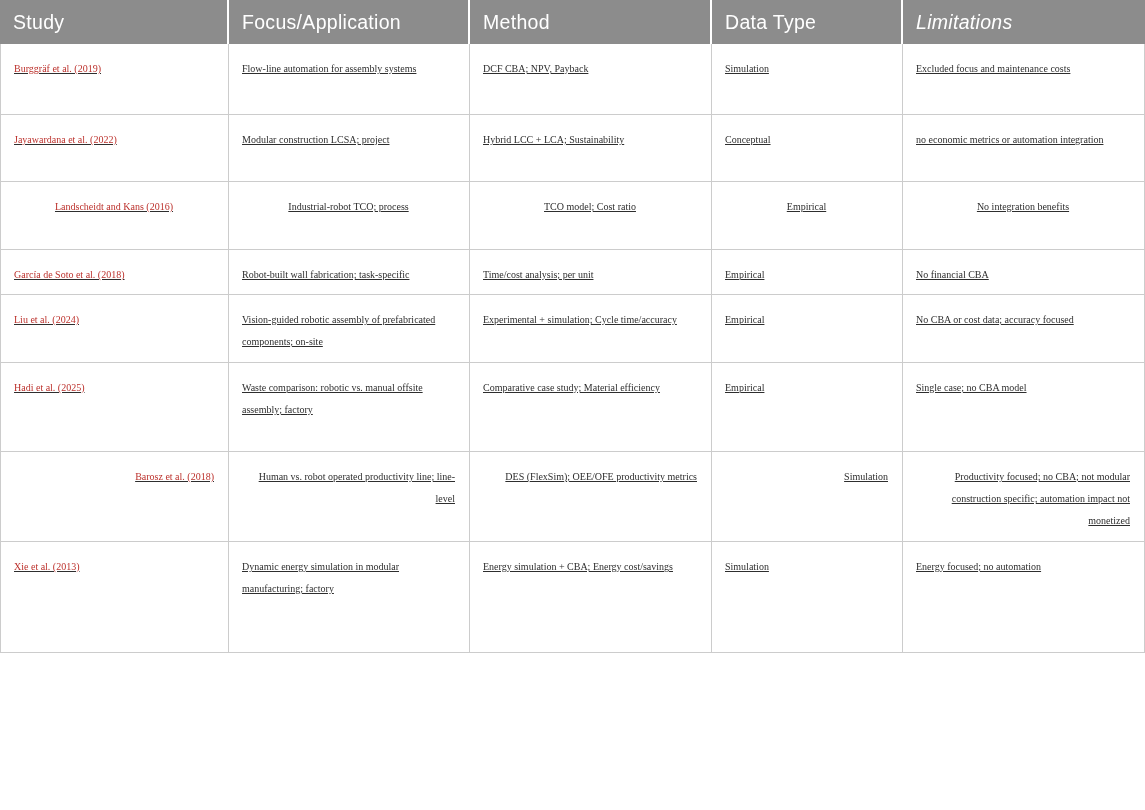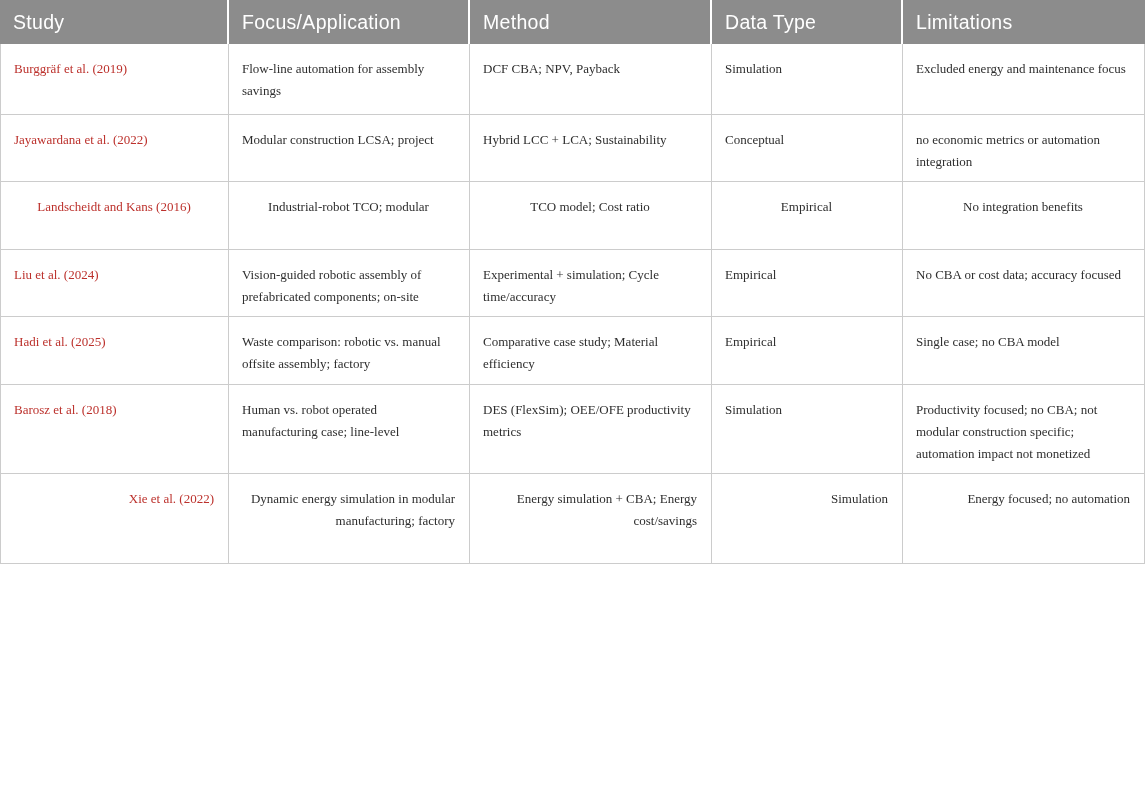--- a/index.html
+++ b/index.html
@@ -32,31 +32,32 @@
     font-family: "Liberation Sans", sans-serif;
     font-weight: 400;
     font-size: 19.5px;
     letter-spacing: 0.3px;
     text-align: left;
     vertical-align: middle;
     height: 44px;
     padding: 0 10px 0 13px;
     border-right: 2px solid #ffffff;
   }
-  thead th:last-child { border-right: none; }
+  thead th:last-child { border-right: none; font-style: italic; }
 
   tbody td {
     vertical-align: top;
-    font-size: 13px;
+    font-size: 10px;
     line-height: 22px;
     padding: 14px 14px 8px 13px;
     border-right: 1px solid #cccccc;
     border-bottom: 1px solid #cccccc;
     background: #ffffff;
     overflow: hidden;
+    text-decoration: underline;
   }
   tbody td:first-child { border-left: 1px solid #cccccc; }
 
   tbody tr:nth-child(1)  { height: 71px;  }
   tbody tr:nth-child(2)  { height: 67px;  }
   tbody tr:nth-child(3)  { height: 68px; text-align: center;  }
   tbody tr:nth-child(4)  { height: 45px;  }
   tbody tr:nth-child(5)  { height: 68px;  }
   tbody tr:nth-child(6)  { height: 89px;  }
   tbody tr:nth-child(7)  { height: 90px; text-align: right;  }
@@ -85,61 +86,68 @@
       <th>Study</th>
       <th>Focus/Application</th>
       <th>Method</th>
       <th>Data Type</th>
       <th>Limitations</th>
     </tr>
   </thead>
   <tbody>
     <tr>
       <td><span class="study-link">Burggräf et al. (2019)</span></td>
-      <td>Flow-line automation for assembly savings</td>
+      <td>Flow-line automation for assembly systems</td>
       <td>DCF CBA; NPV, Payback</td>
       <td>Simulation</td>
-      <td>Excluded energy and maintenance focus</td>
+      <td>Excluded focus and maintenance costs</td>
     </tr>
     <tr>
       <td><span class="study-link">Jayawardana et al. (2022)</span></td>
       <td>Modular construction LCSA; project</td>
       <td>Hybrid LCC + LCA; Sustainability</td>
       <td>Conceptual</td>
       <td>no economic metrics or automation integration</td>
     </tr>
     <tr>
       <td><span class="study-link">Landscheidt and Kans (2016)</span></td>
-      <td>Industrial-robot TCO; modular</td>
+      <td>Industrial-robot TCO; process</td>
       <td>TCO model; Cost ratio</td>
       <td>Empirical</td>
       <td>No integration benefits</td>
+    </tr>
+    <tr>
+      <td><span class="study-link">García de Soto et al. (2018)</span></td>
+      <td>Robot-built wall fabrication; task-specific</td>
+      <td>Time/cost analysis; per unit</td>
+      <td>Empirical</td>
+      <td>No financial CBA</td>
     </tr>
     <tr>
       <td><span class="study-link">Liu et al. (2024)</span></td>
       <td>Vision-guided robotic assembly of prefabricated components; on-site</td>
       <td>Experimental + simulation; Cycle time/accuracy</td>
       <td>Empirical</td>
       <td>No CBA or cost data; accuracy focused</td>
     </tr>
     <tr>
       <td><span class="study-link">Hadi et al. (2025)</span></td>
       <td>Waste comparison: robotic vs. manual offsite assembly; factory</td>
       <td>Comparative case study; Material efficiency</td>
       <td>Empirical</td>
       <td>Single case; no CBA model</td>
     </tr>
     <tr>
       <td><span class="study-link">Barosz et al. (2018)</span></td>
-      <td>Human vs. robot operated manufacturing case; line-level</td>
+      <td>Human vs. robot operated productivity line; line-level</td>
       <td>DES (FlexSim); OEE/OFE productivity metrics</td>
       <td>Simulation</td>
       <td>Productivity focused; no CBA; not modular construction specific; automation impact not monetized</td>
     </tr>
     <tr>
-      <td><span class="study-link">Xie et al. (2022)</span></td>
+      <td><span class="study-link">Xie et al. (2013)</span></td>
       <td>Dynamic energy simulation in modular manufacturing; factory</td>
       <td>Energy simulation + CBA; Energy cost/savings</td>
       <td>Simulation</td>
       <td>Energy focused; no automation</td>
     </tr>
   </tbody>
 </table>
 
 </body></html>

